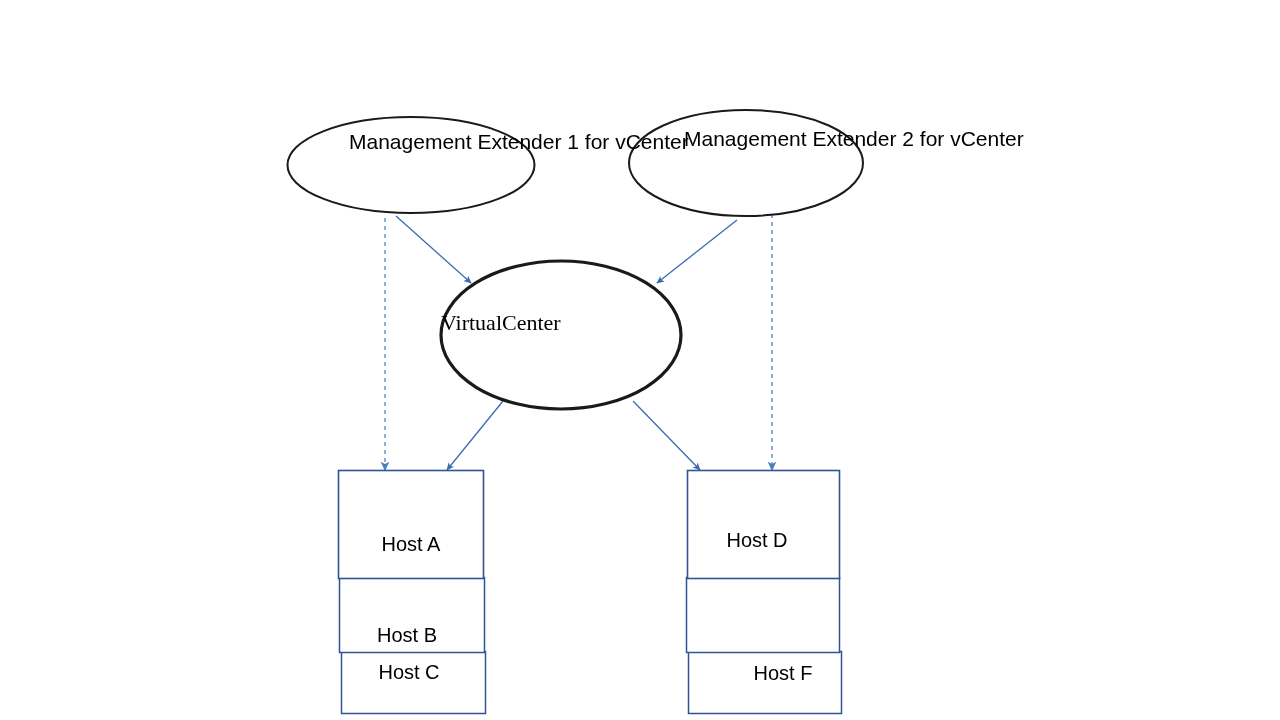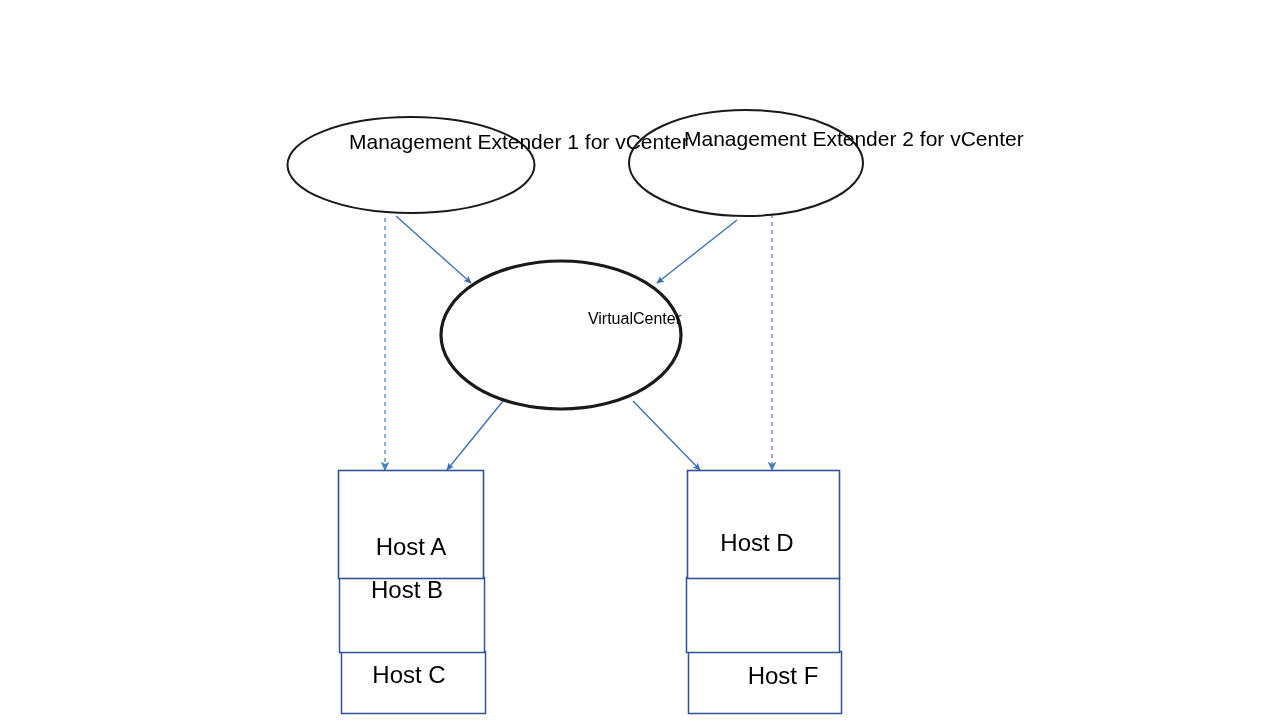--- a/index.html
+++ b/index.html
@@ -30,25 +30,26 @@
     color: #000000;
     white-space: pre;
     line-height: 1.32;
     pointer-events: none;
   }
   .ellipse-label {
     font-size: 21px;
     text-align: left;
   }
   .center-label {
-    font-size: 16px;
-    text-align: right;
+    font-size: 22px;
+    text-align: left;
+    font-family: Liberation Serif, serif;
   }
   .box-label {
-    font-size: 24px;
+    font-size: 20px;
     text-align: center;
   }
   .ellipse-shape, .box-shape {
     fill: #ffffff;
   }
 </style>
 </head>
 <body>
 
 <div id="canvas">
@@ -95,21 +96,21 @@
   </svg>
 
   <div class="node-label ellipse-label" style="left:349px; top:128px; width:200px;">Management Extender 1 for vCenter</div>
 
   <div class="node-label ellipse-label" style="left:684px; top:125px; width:180px;">Management Extender 2 for vCenter</div>
 
   <div class="node-label center-label" style="left:441px; top:308px; width:240px;">VirtualCenter</div>
 
   <div class="node-label box-label" style="left:338px; top:531px; width:146px;">Host A</div>
 
-  <div class="node-label box-label" style="left:334px; top:574px; width:146px;">Host B</div>
+  <div class="node-label box-label" style="left:334px; top:622px; width:146px;">Host B</div>
 
   <div class="node-label box-label" style="left:336px; top:659px; width:146px;">Host C</div>
 
   <div class="node-label box-label" style="left:684px; top:527px; width:146px;">Host D</div>
 
 
   <div class="node-label box-label" style="left:710px; top:660px; width:146px;">Host F</div>
 
 </div>
 

